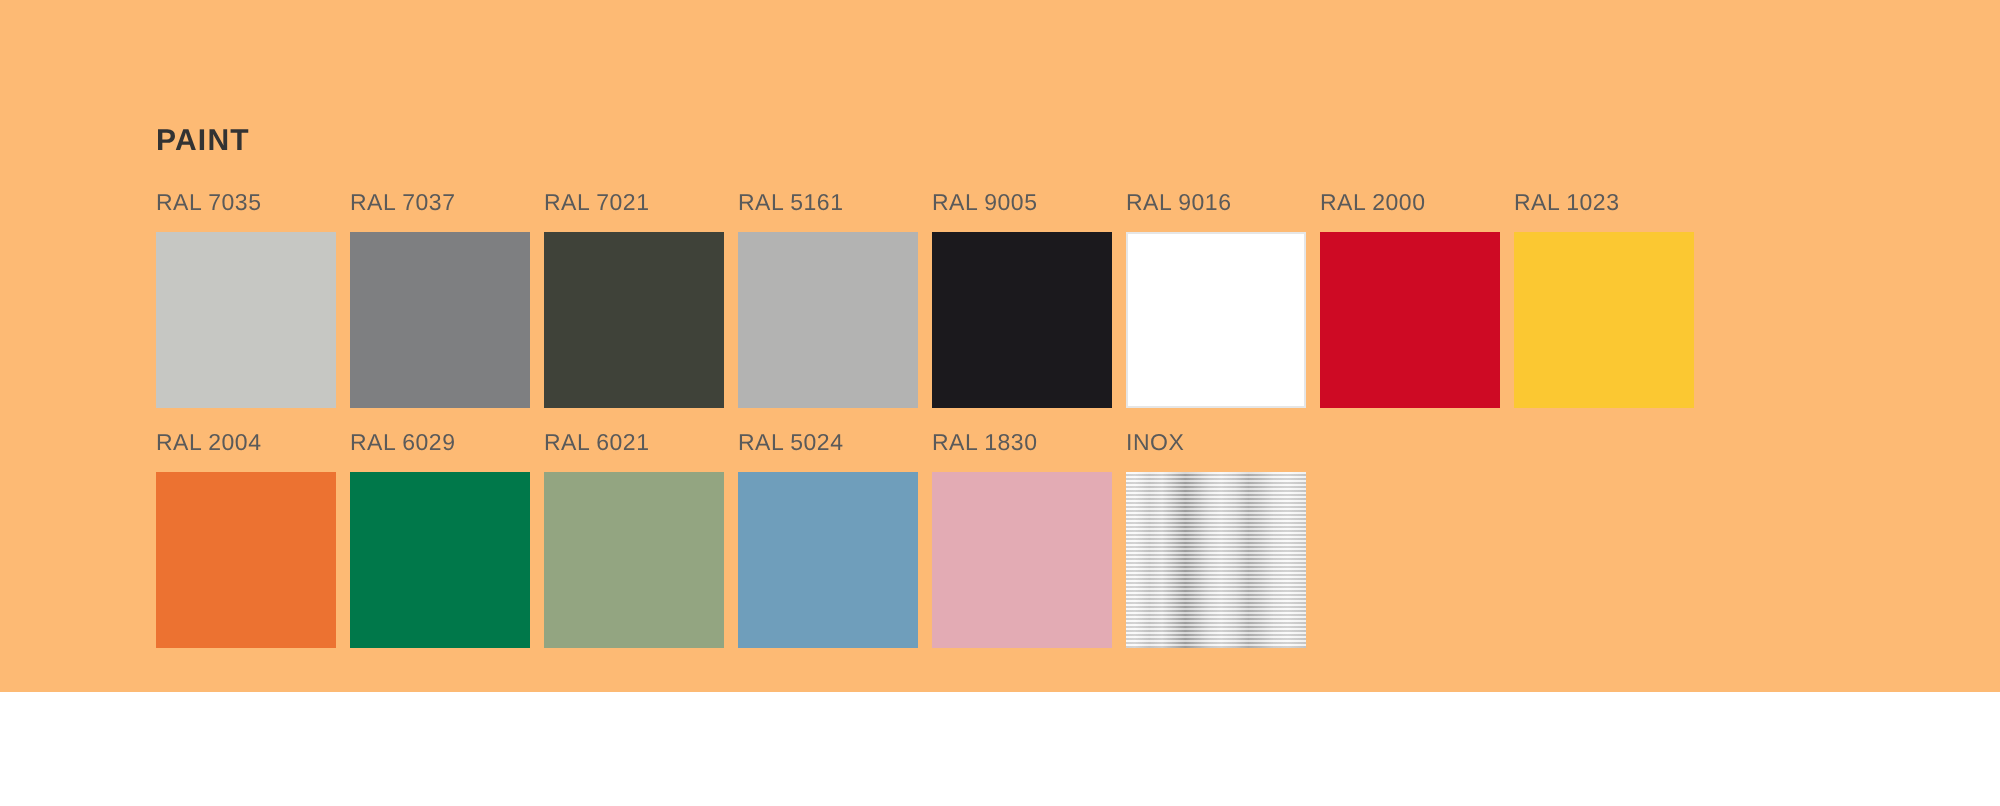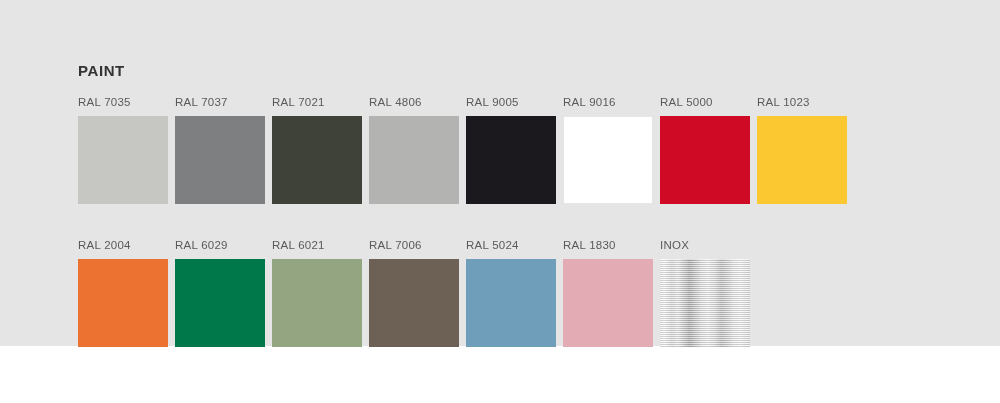--- a/index.html
+++ b/index.html
@@ -12,21 +12,21 @@
     height: 403px;
     font-family: "Liberation Sans", sans-serif;
     -webkit-font-smoothing: antialiased;
     overflow: hidden;
   }
 
   .page {
     position: relative;
     width: 1000px;
     height: 346px;
-    background: #e5e5e5;
+    background: #fdba74;
   }
 
   .section-title {
     position: absolute;
     left: 78px;
     top: 61px;
     font-size: 15px;
     font-weight: bold;
     letter-spacing: 0.6px;
     color: #333333;
@@ -40,21 +40,21 @@
     width: 900px;
   }
 
   .swatch-row {
     display: flex;
     flex-direction: row;
     align-items: center;
     gap: 7px;
   }
   .swatch-row + .swatch-row {
-    margin-top: 33px;
+    margin-top: 10px;
   }
 
   .swatch-cell {
     width: 90px;
     flex: 0 0 90px;
   }
 
   .swatch-label {
     font-size: 11.5px;
     color: #5a5a5a;
@@ -124,33 +124,33 @@
         </div>
         <div class="swatch-cell">
           <div class="swatch-label">RAL 7037</div>
           <div class="swatch-chip" style="background-color: rgb(126, 127, 129);"></div>
         </div>
         <div class="swatch-cell">
           <div class="swatch-label">RAL 7021</div>
           <div class="swatch-chip" style="background-color: rgb(63, 66, 57);"></div>
         </div>
         <div class="swatch-cell">
-          <div class="swatch-label">RAL 4806</div>
+          <div class="swatch-label">RAL 5161</div>
           <div class="swatch-chip" style="background-color: rgb(179, 179, 178);"></div>
         </div>
         <div class="swatch-cell">
           <div class="swatch-label">RAL 9005</div>
           <div class="swatch-chip" style="background-color: rgb(27, 25, 29);"></div>
         </div>
         <div class="swatch-cell">
           <div class="swatch-label">RAL 9016</div>
           <div class="swatch-chip bordered" style="background-color: rgb(255, 255, 255);"></div>
         </div>
         <div class="swatch-cell">
-          <div class="swatch-label">RAL 5000</div>
+          <div class="swatch-label">RAL 2000</div>
           <div class="swatch-chip" style="background-color: rgb(206, 10, 36);"></div>
         </div>
         <div class="swatch-cell">
           <div class="swatch-label">RAL 1023</div>
           <div class="swatch-chip" style="background-color: rgb(251, 200, 50);"></div>
         </div>
       </div>
       <div class="swatch-row">
         <div class="swatch-cell">
           <div class="swatch-label">RAL 2004</div>
@@ -158,24 +158,20 @@
         </div>
         <div class="swatch-cell">
           <div class="swatch-label">RAL 6029</div>
           <div class="swatch-chip" style="background-color: rgb(0, 120, 74);"></div>
         </div>
         <div class="swatch-cell">
           <div class="swatch-label">RAL 6021</div>
           <div class="swatch-chip" style="background-color: rgb(147, 165, 129);"></div>
         </div>
         <div class="swatch-cell">
-          <div class="swatch-label">RAL 7006</div>
-          <div class="swatch-chip" style="background-color: rgb(109, 96, 84);"></div>
-        </div>
-        <div class="swatch-cell">
           <div class="swatch-label">RAL 5024</div>
           <div class="swatch-chip" style="background-color: rgb(111, 158, 187);"></div>
         </div>
         <div class="swatch-cell">
           <div class="swatch-label">RAL 1830</div>
           <div class="swatch-chip" style="background-color: rgb(227, 171, 180);"></div>
         </div>
         <div class="swatch-cell">
           <div class="swatch-label">INOX</div>
           <div class="swatch-chip inox"></div>

